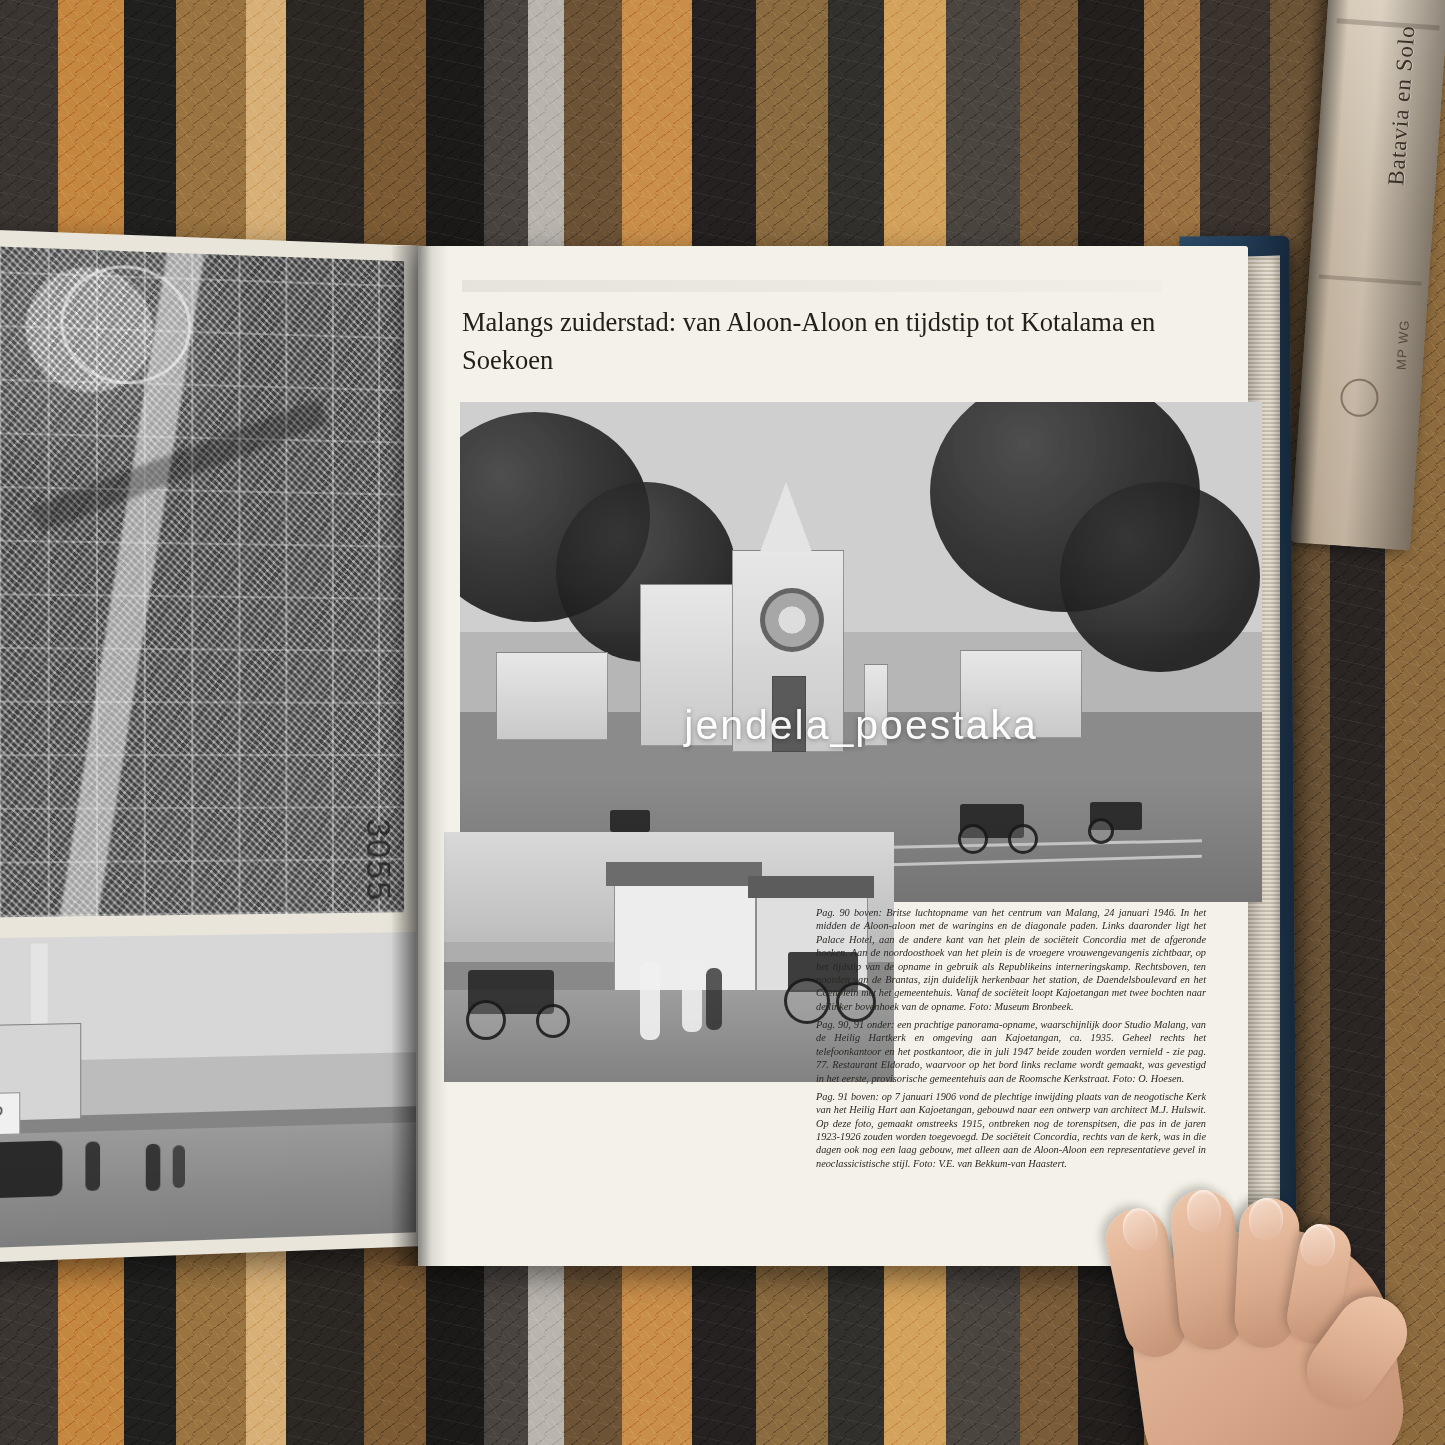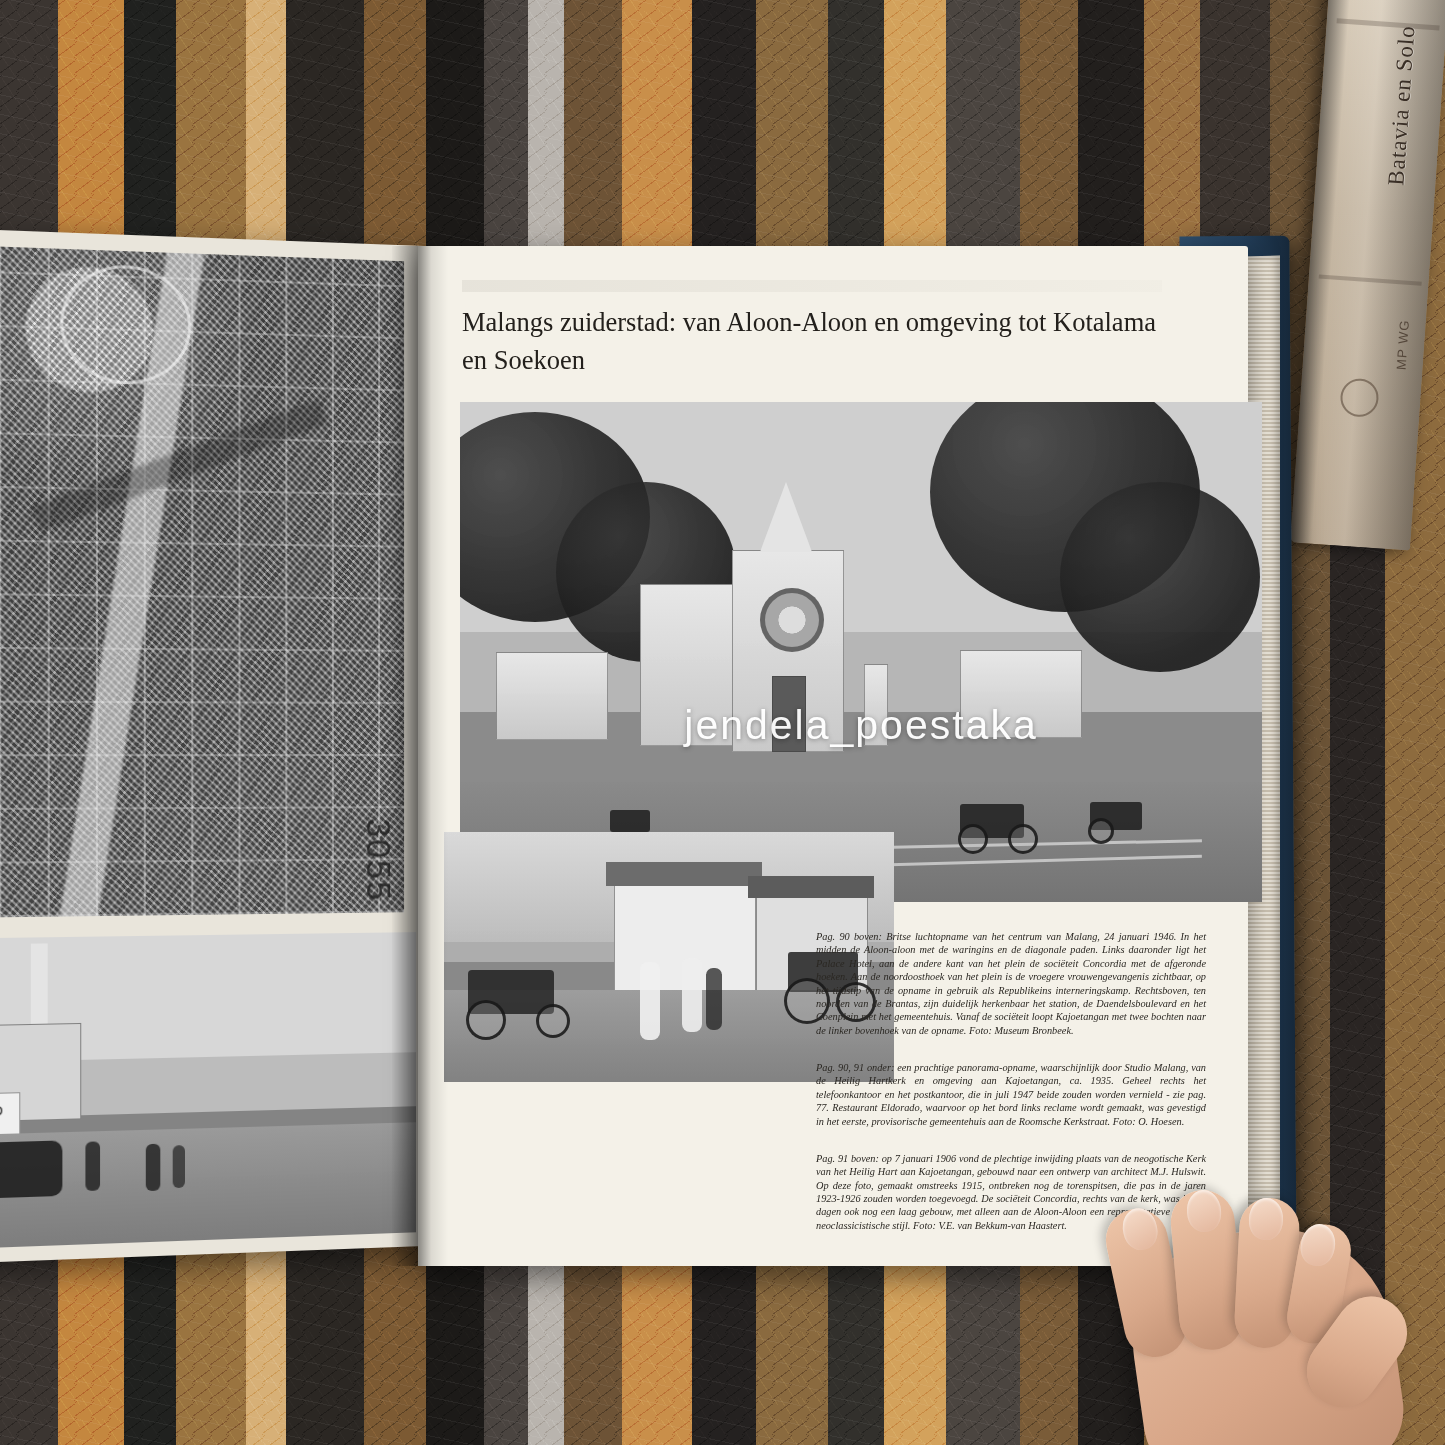--- a/index.html
+++ b/index.html
@@ -330,21 +330,21 @@
     left: 800px;
     top: 668px;
     width: 390px;
     font-family: "Liberation Serif", serif;
     font-size: 10.3px;
     line-height: 1.30;
     color: #2a2722;
     text-align: justify;
   }
   .caption p { margin: 0 0 5px 0; }
-  .caption .lead { font-style: italic; margin-top: 24px; }
+  .caption .lead { font-style: italic; }
 
   
   .hand {
     position: absolute;
     left: 1075px;
     top: 1172px;
     width: 330px;
     height: 300px;
     z-index: 6;
   }
@@ -441,21 +441,21 @@
         <div class="t" style="left:128px;top:200px;width:14px;height:48px;background:rgba(35,34,31,0.8);border-radius:6px;"></div>
         <div class="t" style="left:186px;top:204px;width:14px;height:46px;background:rgba(35,34,31,0.8);border-radius:6px;"></div>
         <div class="t" style="left:212px;top:206px;width:12px;height:42px;background:rgba(45,44,40,0.75);border-radius:6px;"></div>
       </div>
     </div>
 
     <div class="page page-right">
 
       <div class="running-head"></div>
 
-      <div class="heading">Malangs zuiderstad: van Aloon-Aloon en omgeving tot Kotalama en Soekoen</div>
+      <div class="heading">Malangs zuiderstad: van Aloon-Aloon en tijdstip tot Kotalama en Soekoen</div>
 
       <div class="photo main-photo">
         <div class="tree" style="left:-40px;top:10px;width:230px;height:210px;"></div>
         <div class="tree" style="left:96px;top:80px;width:180px;height:180px;"></div>
         <div class="tree" style="left:470px;top:-30px;width:270px;height:240px;"></div>
         <div class="tree" style="left:600px;top:80px;width:200px;height:190px;"></div>
 
         <div class="bldg" style="left:180px;top:182px;width:150px;height:160px;"></div>
         <div class="bldg" style="left:272px;top:148px;width:110px;height:200px;"></div>
         <div class="spire" style="left:300px;top:80px;"></div>

